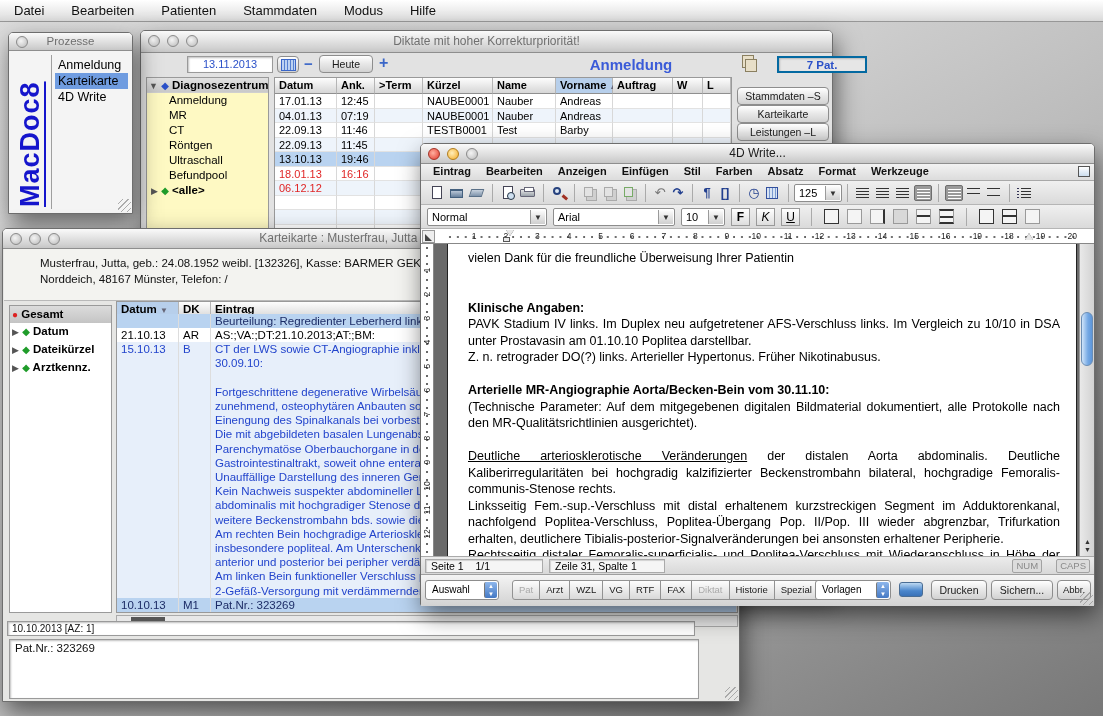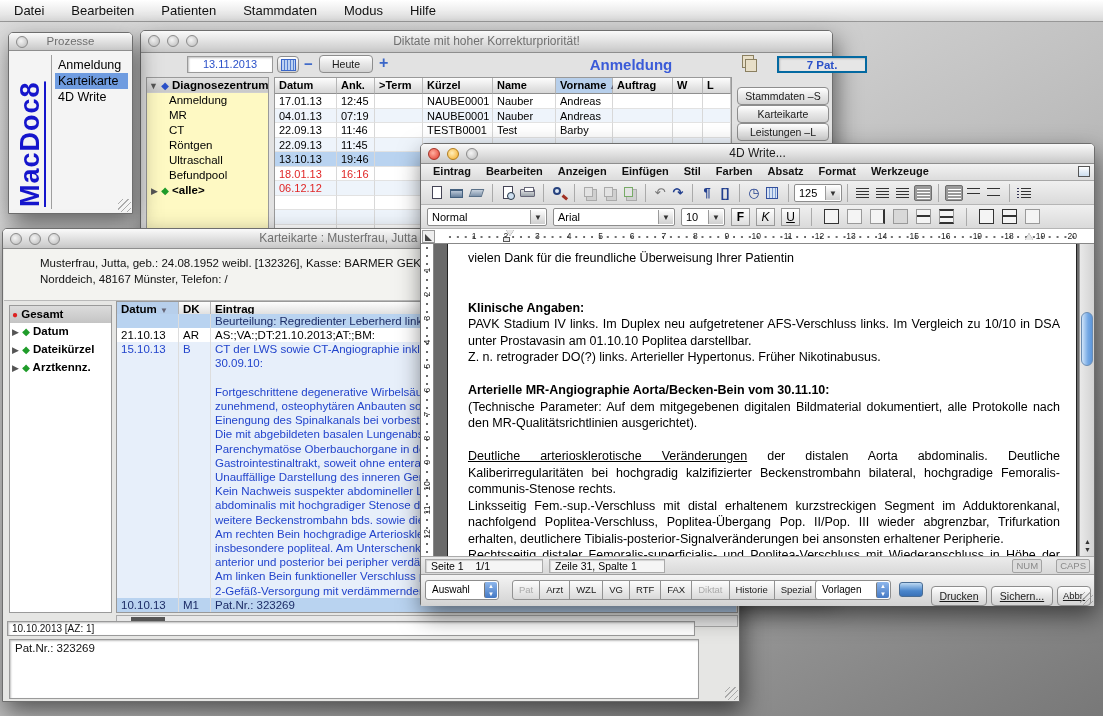--- a/index.html
+++ b/index.html
@@ -201,21 +201,21 @@
     background:linear-gradient(#8db6ec,#4579c4); border-left:1px solid #777; color:#fff;
     font-size:6px; line-height:8px; text-align:center; }
   .segbtns { position:absolute; left:91px; top:5px; display:flex; height:20px; }
   .segbtns span { display:block; background:linear-gradient(#fdfdfd,#d9d9d9); border:1px solid #929292;
     border-left:none; font-size:9.5px; line-height:18px; padding:0 6px; color:#1a1a1a; white-space:nowrap; }
   .segbtns span:first-child { border-left:1px solid #929292; border-radius:3px 0 0 3px; }
   .segbtns span:last-child { border-radius:0 3px 3px 0; }
   .segbtns span.disabled { color:#aaa; }
   .drawerico { position:absolute; left:478px; top:7px; width:24px; height:15px; border-radius:3px;
     background:linear-gradient(#bcd8f2,#4a86cc 60%,#3a72b8); border:1px solid #4a6d94; }
-  .wb-btn { position:absolute; top:11px; height:20px; line-height:18px;text-decoration:underline; }
+  .wb-btn { position:absolute; top:5px; height:20px; line-height:18px; }
 </style>
 </head>
 <body>
 
 <div class="screen">
 
   <div class="menubar">
     <div style="display:flex;gap:27px;">
         <span>Datei</span>
         <span>Bearbeiten</span>

